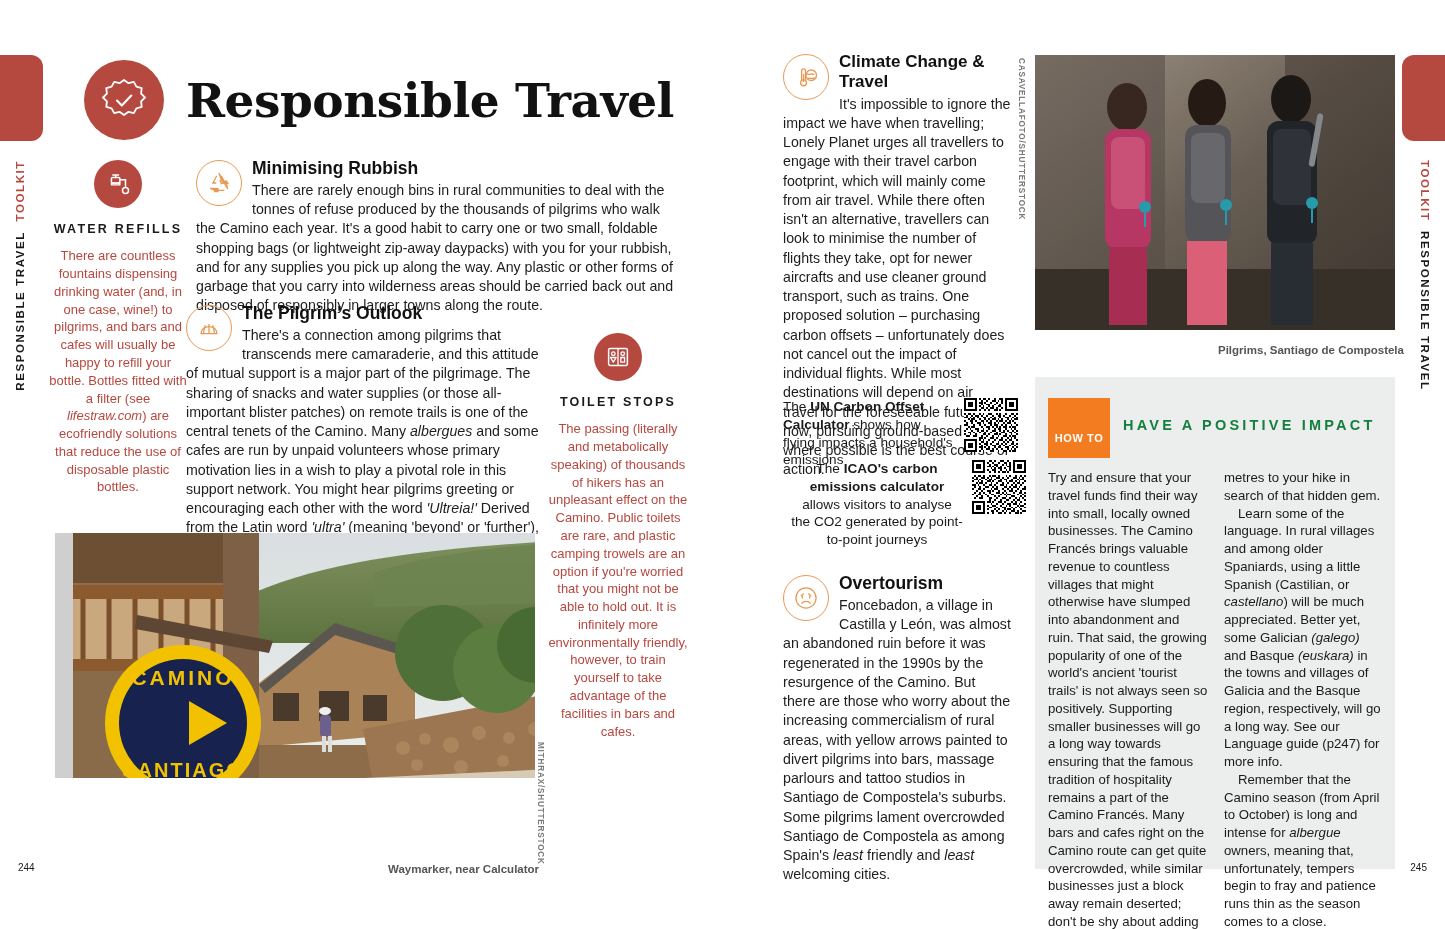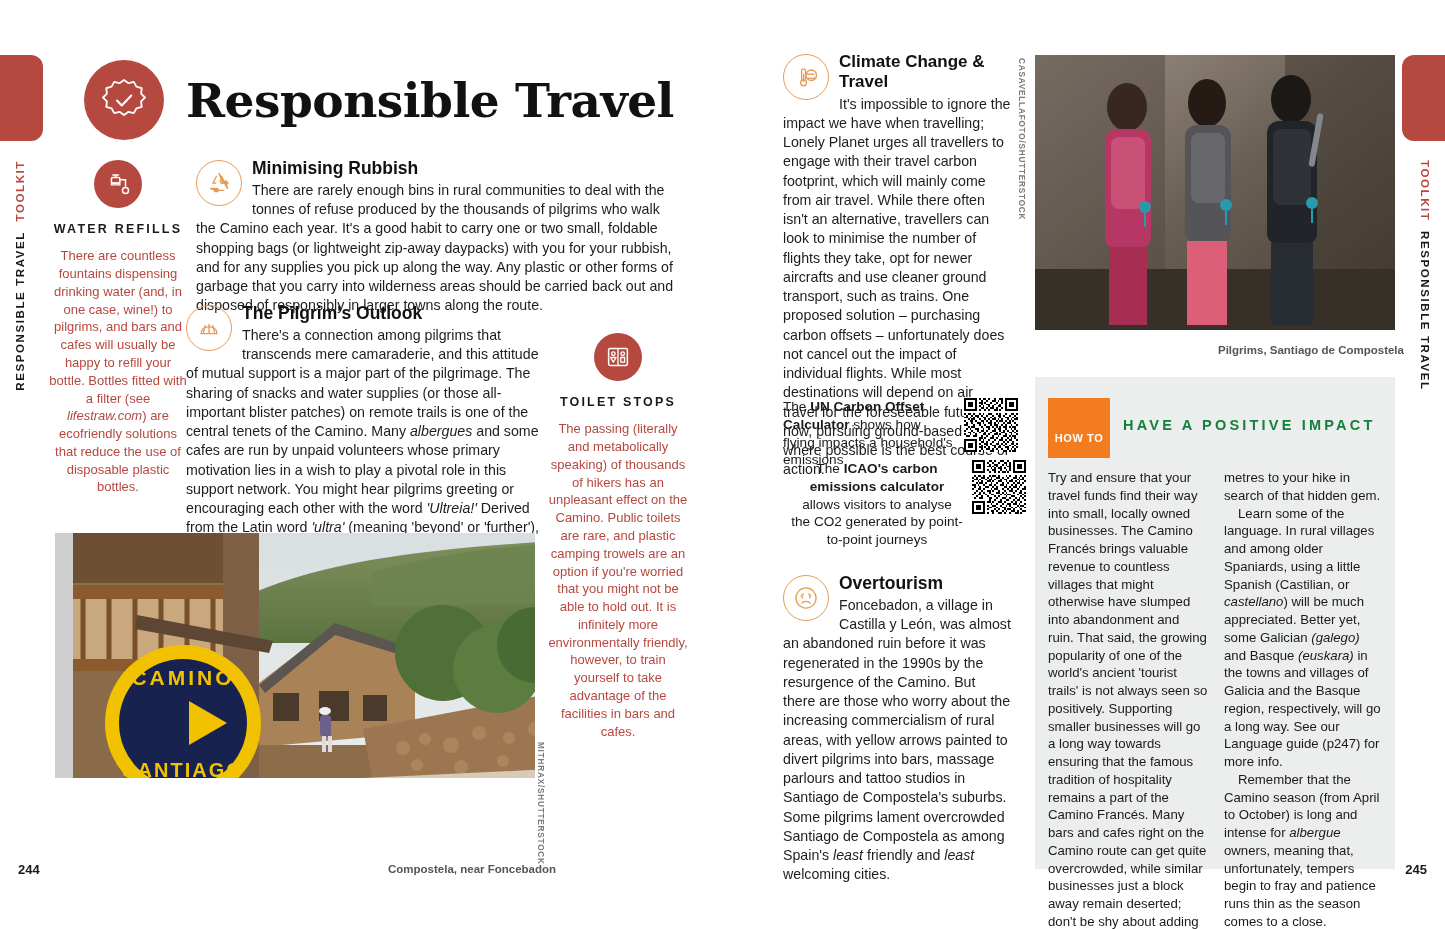--- a/index.html
+++ b/index.html
@@ -97,21 +97,21 @@
     position: absolute; font-size: 8.2px; letter-spacing: 0.8px;
     color: #7a7a7a; writing-mode: vertical-rl; white-space: nowrap; font-weight: 600;
   }
   #credit-left { left: 536px; top: 742px; }
   #credit-right { left: 1017px; top: 58px; }
 
   .caption { position: absolute; font-size: 11.5px; color: #555; font-weight: bold; }
   #cap-left { left: 388px; top: 863px; }
   #cap-right { left: 1218px; top: 344px; }
 
-  .folio { position: absolute; font-size: 13px; font-weight: 700; color: #1a1a1a; }
+  .folio { position: absolute; font-size: 10px; font-weight: 400; color: #1a1a1a; }
   #folio-left { left: 18px; top: 862px; }
   #folio-right { right: 18px; top: 862px; }
 
   
   #sec-climate { left: 783px; top: 52px; width: 228px; }
   #sec-climate .sec-h { font-size: 17px; }
   #sec-over { left: 783px; top: 573px; width: 228px; }
 
   .qr-row { position: absolute; width: 235px; display: flex; gap: 9px; align-items: flex-start; }
   .qr-row .qtxt { font-size: 13.6px; line-height: 1.31; color: #1a1a1a; flex: 1; }
@@ -325,21 +325,21 @@
         <g fill="#3f6b2e" opacity=".92">
           <ellipse cx="160" cy="312" rx="34" ry="16"></ellipse>
             <ellipse cx="230" cy="318" rx="40" ry="14"></ellipse>
           <ellipse cx="310" cy="316" rx="36" ry="14"></ellipse>
             <ellipse cx="400" cy="318" rx="42" ry="13"></ellipse>
           <ellipse cx="60" cy="316" rx="46" ry="14"></ellipse>
         </g>
       </svg>
     </div>
     <div class="credit" id="credit-left">MITHRAX/SHUTTERSTOCK</div>
-    <div class="caption" id="cap-left">Compostela, near Foncebadon</div>
+    <div class="caption" id="cap-left">Waymarker, near Calculator</div>
     <div class="folio" id="folio-left">244</div>
   </div>
 
   <div class="right-page">
 
     <div class="section" id="sec-climate" style="left:61px;">
       <div class="sec-icon">
         <svg width="28" height="28" viewBox="0 0 32 32" aria-hidden="true">
           <g fill="none" stroke="#e79a55" stroke-width="1.5" stroke-linecap="round">
             <path d="M11 20 V9 a2.2 2.2 0 0 1 4.4 0 V20"></path>

